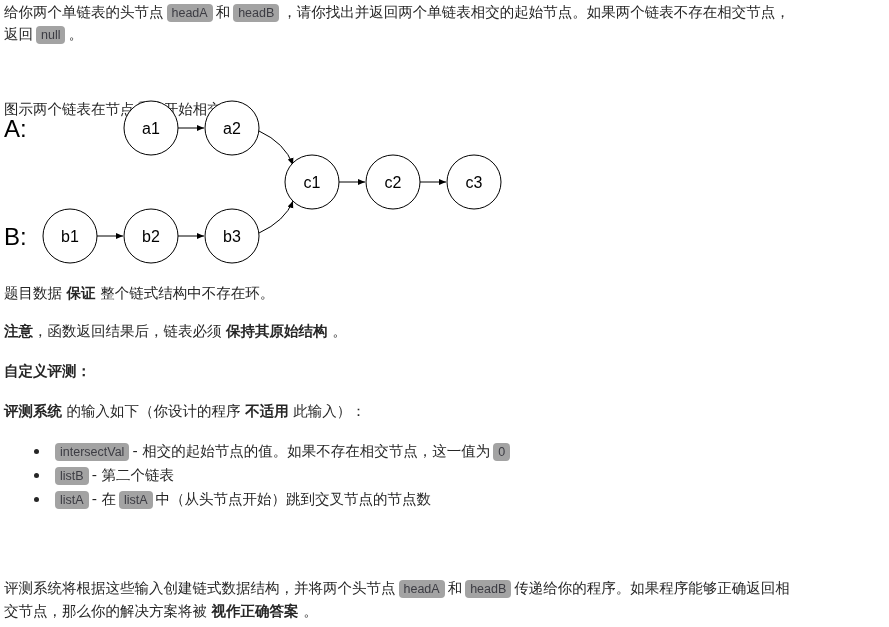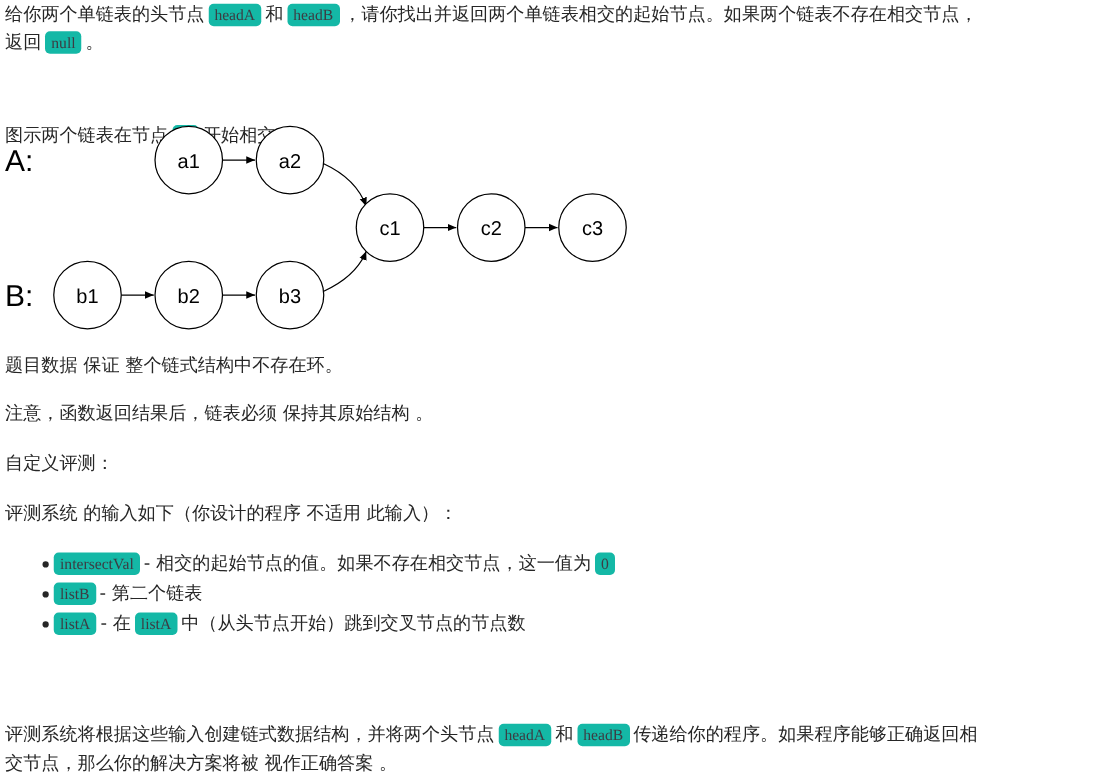--- a/index.html
+++ b/index.html
@@ -3,28 +3,28 @@
 <meta charset="utf-8">
 <style>
   html, body { margin:0; padding:0; background:#ffffff; }
   body {
     width:889px; height:627px; overflow:hidden; position:relative;
     font-family:"DejaVu Sans","Liberation Sans",sans-serif;
     font-size:14.5px; color:#262626;
   }
   .p { position:absolute; left:4px; white-space:nowrap; line-height:22px; }
   code {
-    font-family:Liberation Serif, serif;
-    font-size:12.5px; color:#3c3c43; background:#14b8a6;
+    font-family:Liberation Sans, sans-serif;
+    font-size:12.5px; color:#3c3c43; background:#a3a3a3;
     border-radius:4px; padding:2px 5px; margin:0 3px;
   }
-  b { font-weight:normal; color:#262626; }
+  b { font-weight:bold; color:#262626; }
   .diagram { position:absolute; left:0; top:95px; }
   ul { position:absolute; left:0; top:440px; margin:0; padding:0; list-style:none; }
-  ul li { position:relative; padding-left:40px; height:24.2px; line-height:22px; white-space:nowrap; }
+  ul li { position:relative; padding-left:52px; height:24.2px; line-height:22px; white-space:nowrap; }
   ul li::before {
     content:""; position:absolute; left:34px; top:9px; width:5px; height:5px;
     border-radius:50%; background:#262626;
   }
 </style>
 </head>
 <body>
 
 <div class="p" style="top:1px;">
   <span>给你两个单链表的头节点</span><code>headA</code><span>和</span><code>headB</code><span>，请你找出并返回两个单链表相交的起始节点。如果两个链表不存在相交节点，</span>

